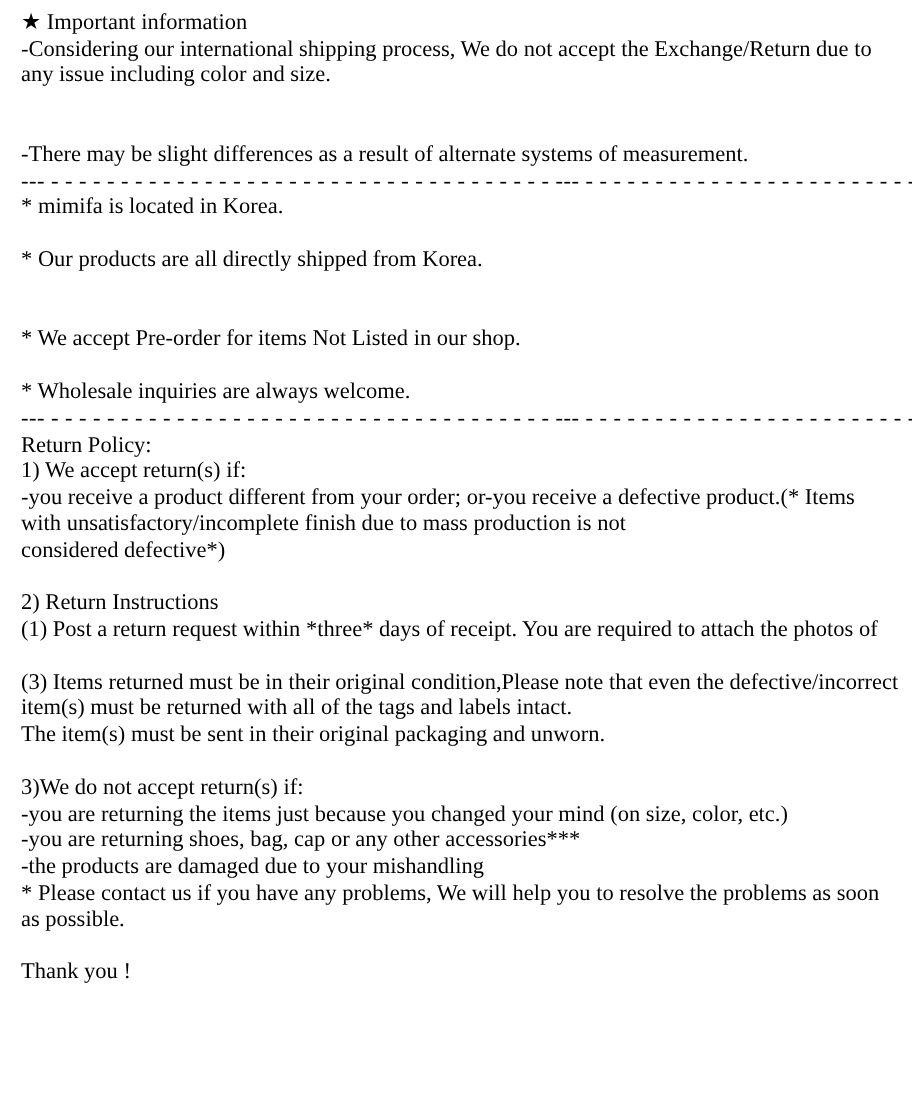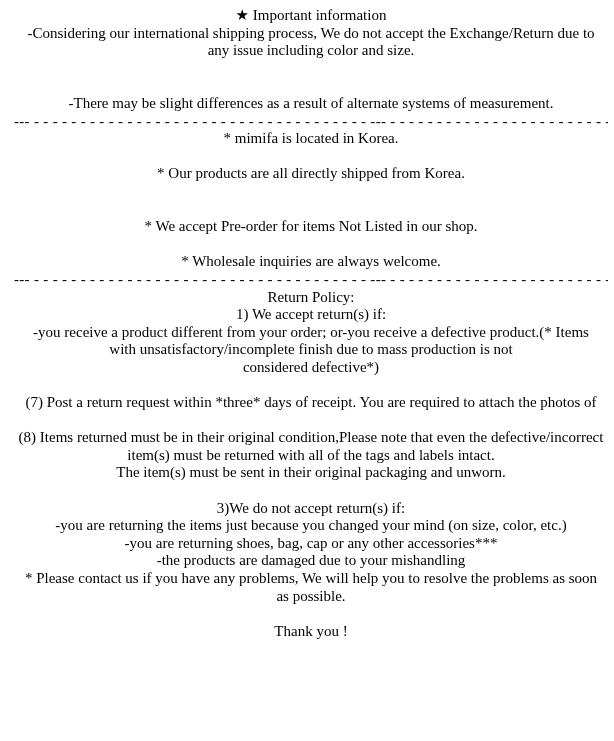--- a/index.html
+++ b/index.html
@@ -16,21 +16,20 @@
     line-height: 17.6px;
     color: #000000;
   }
   .doc {
     padding: 7px 6px 0 14px;
   }
   .ln {
     min-height: 17.6px;
     white-space: pre;
     overflow: hidden;
-    text-align: center;
   }
   .sep {
     white-space: nowrap;
     overflow: hidden;
     letter-spacing: 0.3px;
   }
 </style>
 </head>
 <body>
 
@@ -60,23 +59,24 @@
 
   <div class="ln sep">--- - - - - - - - - - - - - - - - - - - - - - - - - - - - - - - - - - - - - --- - - - - - - - - - - - - - - - - - - - - - - - - - - - - - - - - - - - - - - - -</div>
 
   <div>
     <div class="ln">Return Policy:</div>
     <div class="ln">1) We accept return(s) if:</div>
     <div class="ln">-you receive a product different from your order; or-you receive a defective product.(* Items</div>
     <div class="ln">with unsatisfactory/incomplete finish due to mass production is not</div>
     <div class="ln">considered defective*)</div>
     <div class="ln"></div>
-    <div class="ln">(7) Post a return request within *three* days of receipt. You are required to attach the photos of</div>
+    <div class="ln">2) Return Instructions</div>
+    <div class="ln">(1) Post a return request within *three* days of receipt. You are required to attach the photos of</div>
     <div class="ln"></div>
-    <div class="ln">(8) Items returned must be in their original condition,Please note that even the defective/incorrect</div>
+    <div class="ln">(3) Items returned must be in their original condition,Please note that even the defective/incorrect</div>
     <div class="ln">item(s) must be returned with all of the tags and labels intact.</div>
     <div class="ln">The item(s) must be sent in their original packaging and unworn.</div>
     <div class="ln"></div>
     <div class="ln">3)We do not accept return(s) if:</div>
     <div class="ln">-you are returning the items just because you changed your mind (on size, color, etc.)</div>
     <div class="ln">-you are returning shoes, bag, cap or any other accessories***</div>
     <div class="ln">-the products are damaged due to your mishandling</div>
     <div class="ln">* Please contact us if you have any problems, We will help you to resolve the problems as soon</div>
     <div class="ln">as possible.</div>
     <div class="ln"></div>

